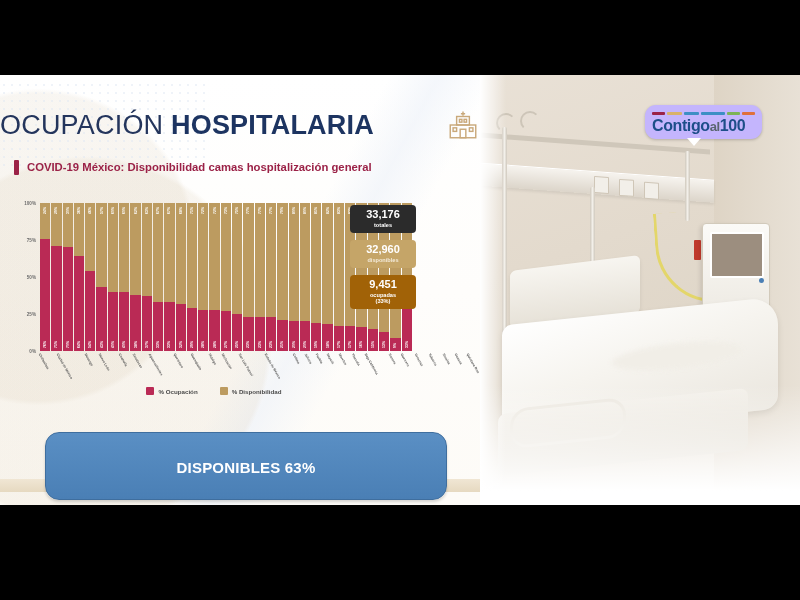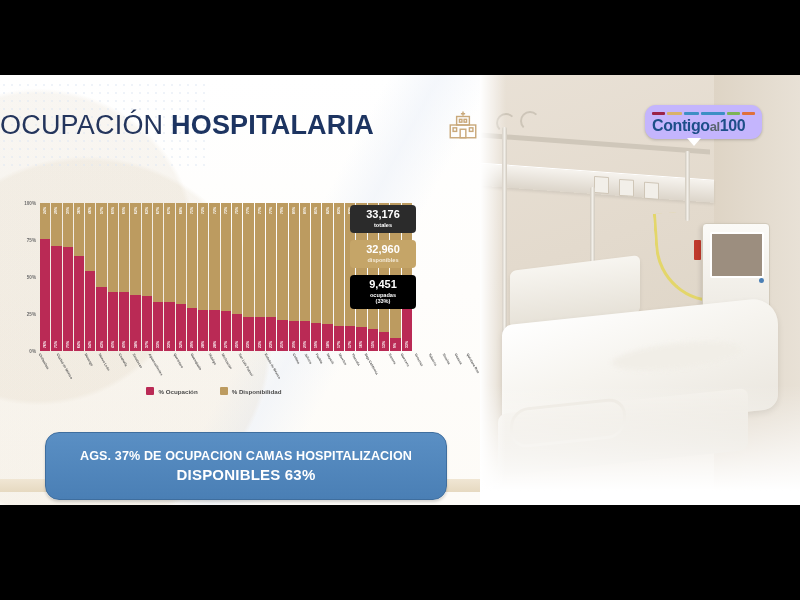--- a/index.html
+++ b/index.html
@@ -66,21 +66,21 @@
 
   
   .stats{position:absolute;right:-2px;top:2px;width:66px;}
   .card{border-radius:4px;padding:3px 4px 4px;text-align:center;margin-bottom:7px;}
   .card .num{font-weight:700;font-size:11px;line-height:1.1;}
   .card .cap{font-size:5.6px;font-weight:700;margin-top:2px;line-height:1.2;}
   .c-tot{background:#2b2b2b;}
   .c-tot .num{color:#fff;} .c-tot .cap{color:#fff;}
   .c-dis{background:#c5a568;}
   .c-dis .num{color:#fff;} .c-dis .cap{color:#f3ead9;}
-  .c-ocu{background:#000000;}
+  .c-ocu{background:#a16207;}
   .c-ocu .num{color:#fff;} .c-ocu .cap{color:#fff;}
 
   
   .legend{display:flex;justify-content:center;gap:22px;align-items:center;margin-top:2px;}
   .lg{display:flex;align-items:center;gap:4px;font-size:6.2px;font-weight:700;color:#4a4a4a;}
   .sw{width:8px;height:8px;border-radius:1px;}
 
   .source-strip{position:absolute;left:0;top:404px;width:480px;height:13px;
      background:linear-gradient(#f0e6d4,#e6d9c0);}
   .source{position:absolute;left:0;top:402px;width:480px;text-align:center;
@@ -159,20 +159,24 @@
             <rect x="20" y="30" width="8" height="12"></rect>
             <rect x="10" y="28" width="5" height="5"></rect>
               <rect x="33" y="28" width="5" height="5"></rect>
             <rect x="19" y="16" width="3.5" height="4"></rect>
               <rect x="25.5" y="16" width="3.5" height="4"></rect>
             <path d="M24 5v6M21 8h6"></path>
           </g>
         </svg>
       </div>
 
+      <div class="sub-wrap">
+        <div class="sub-bar"></div>
+        <div class="sub-title">COVID-19 México: Disponibilidad camas hospitalización general</div>
+      </div>
 
 
       <div class="chart-box">
         <div class="plot-row">
           <div class="yaxis" id="yaxis">
               <div class="ytick" style="top: 100%;">0%</div>
               <div class="ytick" style="top: 75%;">25%</div>
               <div class="ytick" style="top: 50%;">50%</div>
               <div class="ytick" style="top: 25%;">75%</div>
               <div class="ytick" style="top: 0%;">100%</div>
@@ -501,21 +505,20 @@
             <span class="sw" style="background:#bc9b60"></span>
             <span>% Disponibilidad</span>
           </div>
         </div>
       </div>
 
       <div class="source-strip"></div>
       <div class="source">FUENTE: RED IRAG, acumulado del 28 octubre, 2020  -  SSA/SPPS/DGE/DGCS/SERVICIOS DE SALUD ESTATALES</div>
 
       <div class="banner">
-        <div class="l1">AGS. 37% DE OCUPACION CAMAS HOSPITALIZACION</div>
         <div class="l2">DISPONIBLES 63%</div>
       </div>
     </div>
 
     <div class="photo">
       <div class="ph-wall"></div>
       <div class="ph-wall-r"></div>
 
       <div class="ph-rail2"></div>
       <div class="ph-rail">

